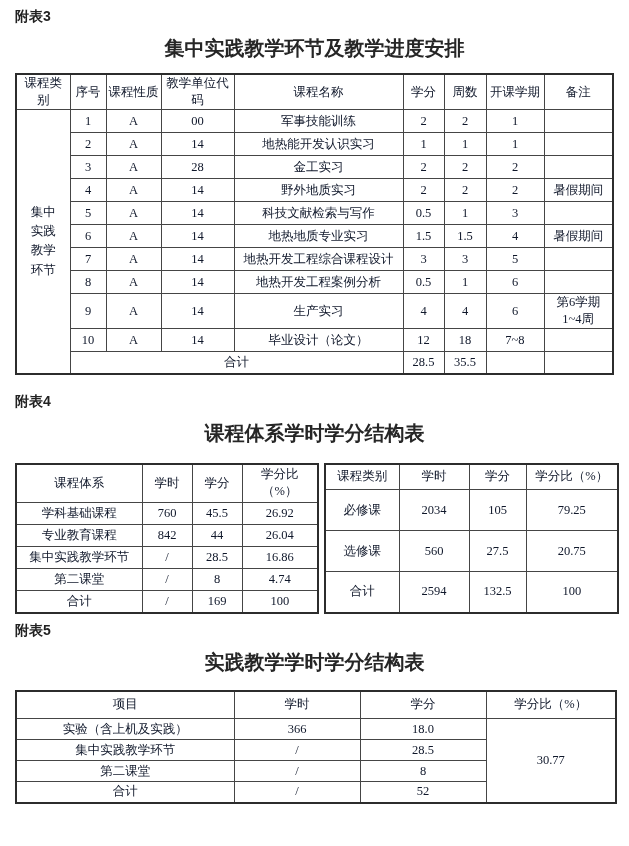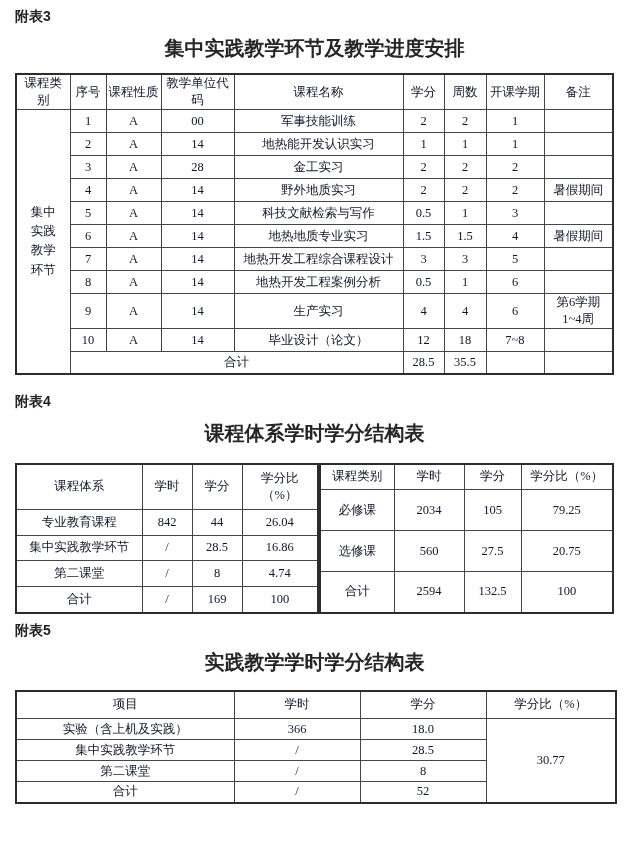--- a/index.html
+++ b/index.html
@@ -44,21 +44,21 @@
     overflow:hidden;
   }
   .t1{margin:11px 0 0 15px;width:597px;}
   .t1 tr.hrow{height:27px;}
   .t1 tr.drow{height:23px;}
   .t1 tr.drow-tall{height:35px;}
   .t1 tr.trow{height:22px;}
   .pre{white-space:pre-line;line-height:1.35;}
   .cat{white-space:pre-line;line-height:1.55;}
   .attach-4{margin-top:18px;}
-  .t2wrap{display:flex;margin:16px 0 0 15px;align-items:stretch;}
+  .t2wrap{display:flex;gap:5px;margin:16px 0 0 15px;align-items:stretch;}
   .t2l{width:302px;}
   .t2l tr.hrow{height:26px;}
   .t2l tr.drow{height:20px;}
   .t2r{width:293px;}
   .t2r tr.hrow{height:26px;}
   .t2r tr.drow{height:41px;}
   .attach-5{margin-top:8px;}
   .t3{margin:14px 0 0 15px;width:600px;border-radius:21px;}
   .t3 tr.hrow{height:28px;}
   .t3 tr.drow{height:21px;}
@@ -222,20 +222,26 @@
           <col style="width:76px">
         </colgroup>
       <tbody>
           <tr class="hrow">
         <th>课程体系</th>
         <th>学时</th>
         <th>学分</th>
         <th>学分比（%）</th>
       </tr>
       <tr class="drow">
+        <td>学科基础课程</td>
+        <td>760</td>
+        <td>45.5</td>
+        <td>26.92</td>
+      </tr>
+      <tr class="drow">
         <td>专业教育课程</td>
         <td>842</td>
         <td>44</td>
         <td>26.04</td>
       </tr>
       <tr class="drow">
         <td>集中实践教学环节</td>
         <td>/</td>
         <td>28.5</td>
         <td>16.86</td>

